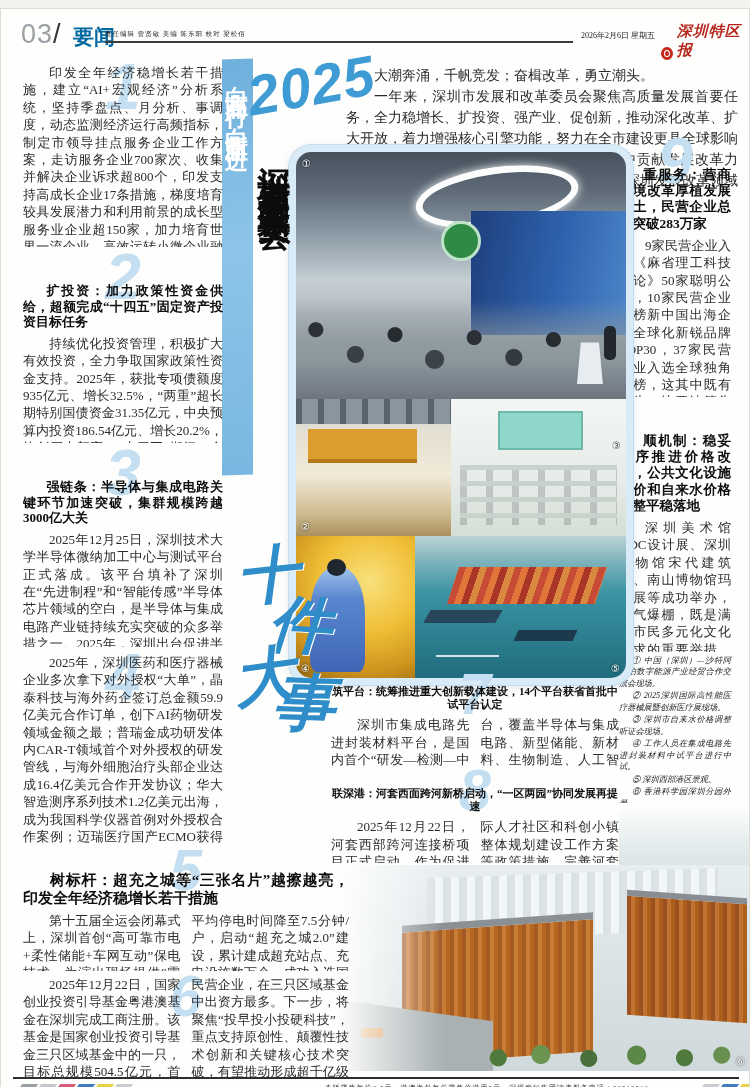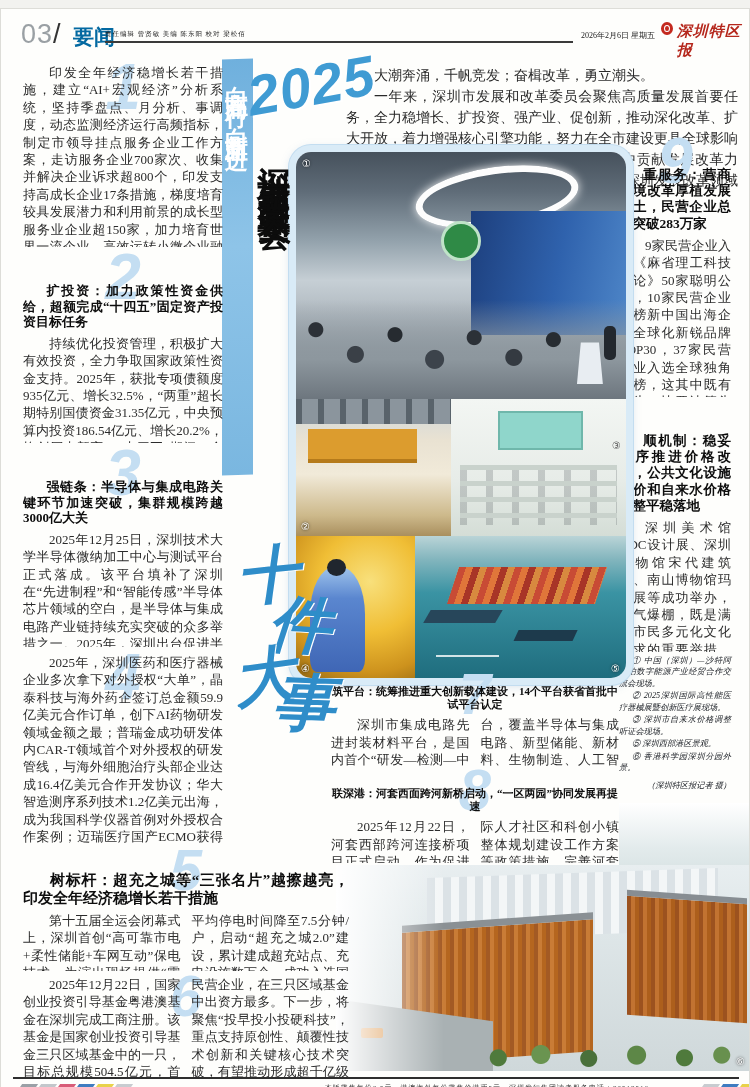--- a/index.html
+++ b/index.html
@@ -7,21 +7,21 @@
         font-family:"Liberation Serif","DejaVu Serif",serif;color:#1a1a1a;overflow:hidden;
         border:1px solid #ddddd8;box-sizing:border-box;}
   
   .hdr-pageno{position:absolute;left:20px;top:10px;font-family:"Liberation Sans","DejaVu Sans",sans-serif;
         font-size:27px;color:#9aa0a4;font-weight:400;letter-spacing:1px;}
   .hdr-slash{color:#333;font-weight:300;}
   .hdr-section{position:absolute;left:72px;top:14px;font-size:21px;font-weight:700;color:#0369a1;}
   .hdr-editors{position:absolute;left:104px;top:21px;font-size:6.5px;color:#222;letter-spacing:1px;}
   .hdr-rule{position:absolute;left:104px;top:32px;width:468px;height:2px;background:#3a3a3a;}
   .hdr-date{position:absolute;left:580px;top:21px;font-size:8px;color:#222;}
-  .masthead{position:absolute;left:660px;top:13px;display:flex;align-items:flex-start;gap:4px;}
+  .masthead{position:absolute;left:660px;top:13px;display:flex;align-items:flex-end;gap:4px;}
   .mast-logo{width:13px;height:13px;border-radius:50%;background:#c42a1f;position:relative;}
   .mast-logo::after{content:"";position:absolute;inset:3px;border-radius:50%;border:1.5px solid #fff;}
   .mast-name{font-size:15px;font-weight:700;color:#b5271c;letter-spacing:1px;font-style:italic;}
   
   .standfirst{position:absolute;left:345px;top:56px;width:392px;height:80px;font-size:14px;
         line-height:1.5;color:#2a2a2a;text-align:justify;}
   .standfirst p{margin:0;text-indent:2em;}
   
   .ribbon{position:absolute;left:221px;top:50px;width:31px;height:416px;
         background:linear-gradient(180deg,#6fb0dd,#8ec4e8 45%,#7ab7e0);transform:skewY(-2deg);
@@ -265,20 +265,21 @@
   </div>
   <div class="art" id="a10">
     <p class="atitle pad-num">顺机制：稳妥有序推进价格改革，公共文化设施定价和自来水价格调整平稳落地</p>
     <p class="abody indent">深圳美术馆ADC设计展、深圳博物馆宋代建筑展、南山博物馆玛雅展等成功举办，人气爆棚，既是满足市民多元化文化需求的重要举措，也是深圳市引入价格机制丰富文化服务和文化产品供给的具体实践。2025年，深圳坚持有效市场和有为政府相结合，出台公共文化设施特展收费政府指导价，制定深圳科学技术馆门票、特展票价格等，推动重要文化、科普场馆多元投入运营，实现合理收费，有效吸引社会力量参与专业化运营，有力促进行业健康可持续发展。同时，顺利完成全市自来水价格改革，通过创新设置价格阶梯级差并对低收入群体采取针对性保障措施，既促进水资源节约集约利用又改善民生福祉，获国家发展改革委全国通报表扬。</p>
   </div>
 
   <div class="captions">
     <p>① 中国（深圳）—沙特阿拉伯数字能源产业经贸合作交流会现场。</p>
     <p>② 2025深圳国际高性能医疗器械展暨创新医疗展现场。</p>
     <p>③ 深圳市自来水价格调整听证会现场。</p>
+    <p>④ 工作人员在集成电路先进封装材料中试平台进行中试。</p>
     <p>⑤ 深圳西部港区景观。</p>
     <p>⑥ 香港科学园深圳分园外景。</p>
     <p class="cap-credit">（深圳特区报记者 摄）</p>
   </div>
 
   <div class="sky-patch"></div>
   <div class="bphoto">
     <div class="bp-white"></div>
     <div class="bp-main"></div>
     <div class="bp-right"></div>

